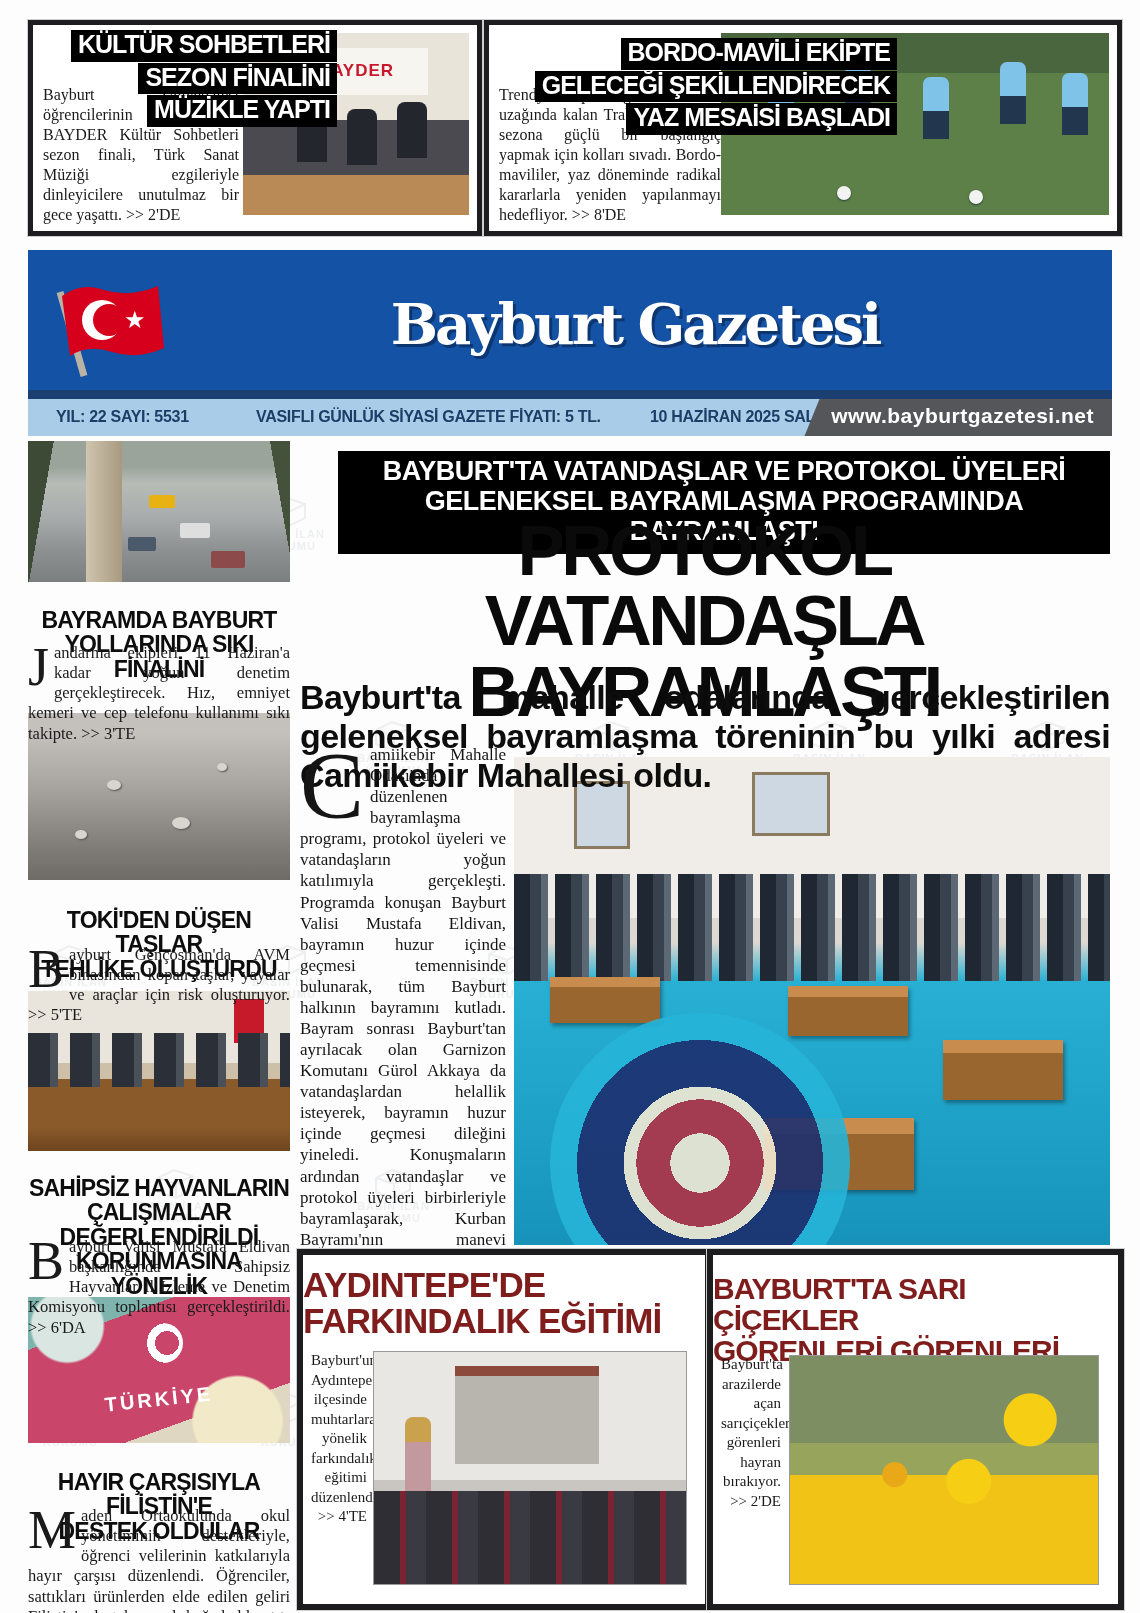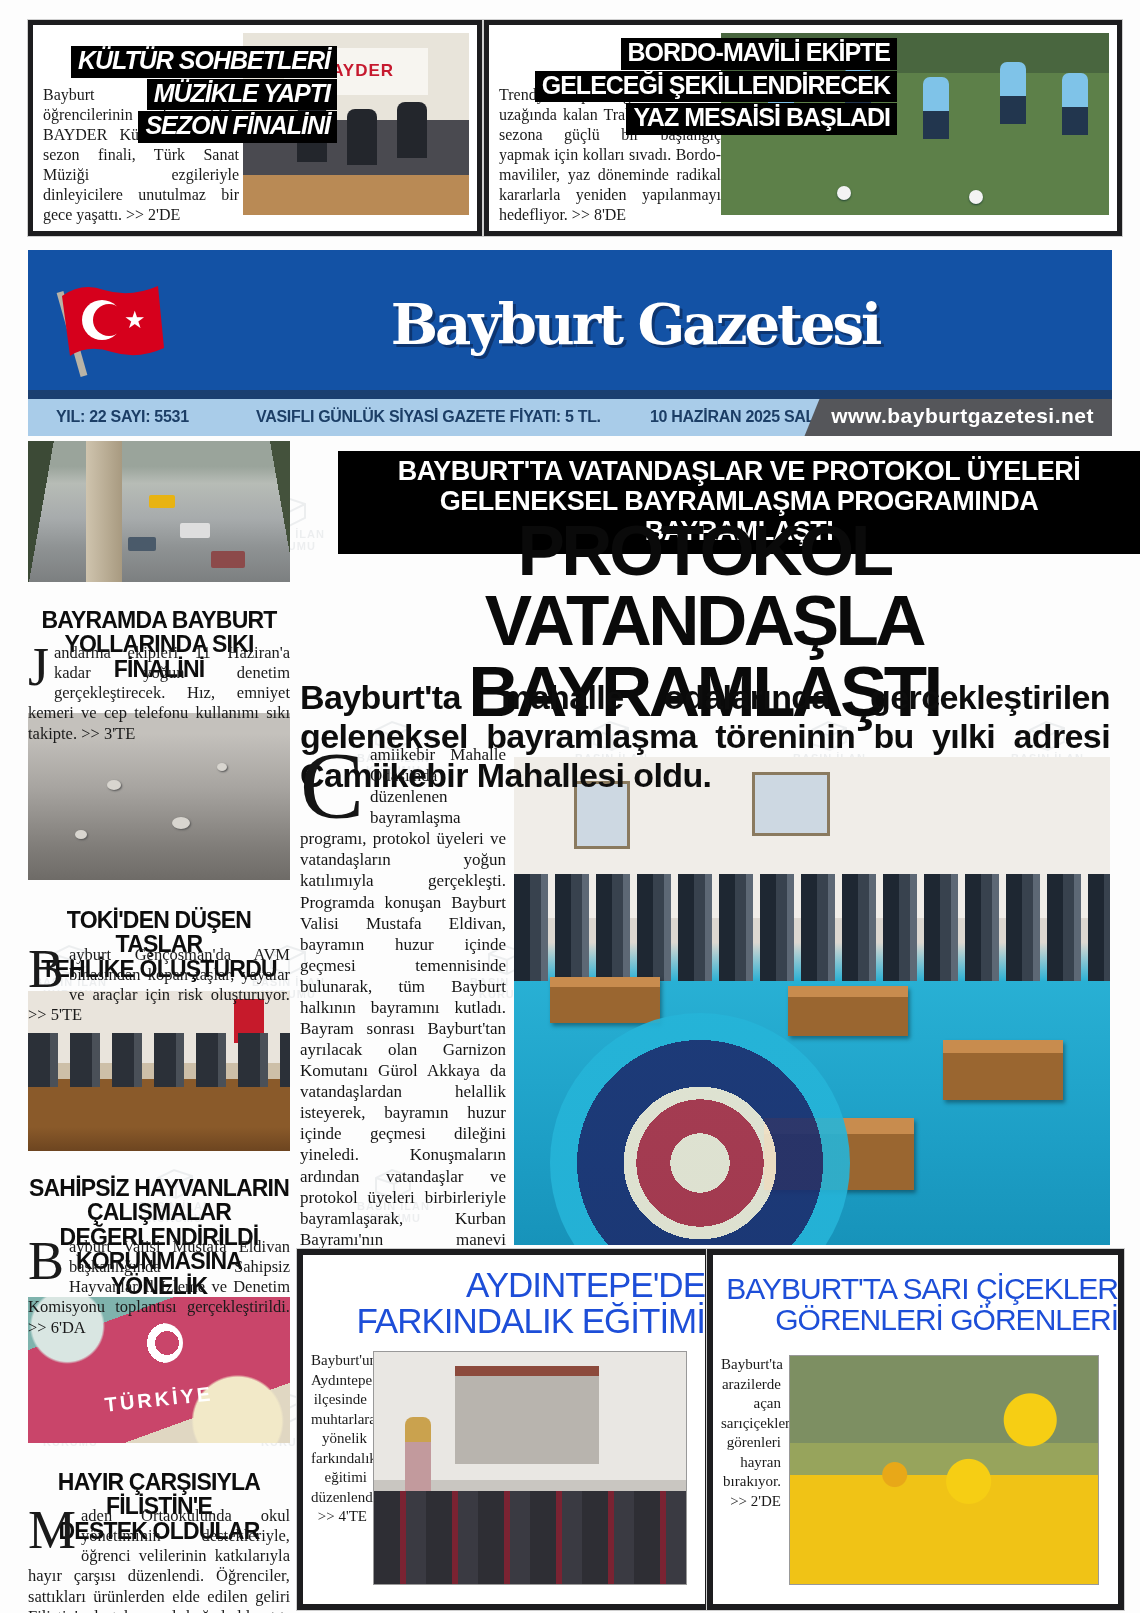--- a/index.html
+++ b/index.html
@@ -29,32 +29,32 @@
   .siteband{position:absolute;right:-30px;top:0;width:330px;height:37px;background:#55565a;transform:skewX(-22deg);}
   .sitetext{position:absolute;right:18px;top:5px;font-size:21px;font-weight:bold;color:#fff;letter-spacing:.5px;z-index:2;}
   
   .lhead{position:absolute;left:28px;width:262px;text-align:center;font-weight:bold;color:#0d0d0d;
          font-size:23px;letter-spacing:-0.8px;line-height:1.06;z-index:1;}
   .lbody{position:absolute;left:28px;width:262px;font-family:"Liberation Serif",serif;font-size:16.5px;
          line-height:1.22;text-align:justify;color:#1a1a1a;z-index:1;}
   .dropcap{float:left;font-family:"Liberation Serif",serif;font-size:54px;line-height:.8;padding:3px 5px 0 0;}
   
   .kicker{position:absolute;left:338px;top:451px;width:772px;background:#000;color:#fff;text-align:center;
-          padding:5px 15px 7px;z-index:1;}
+          padding:5px 0 7px;z-index:1;}
   .kicker div{font-size:27px;font-weight:bold;letter-spacing:-0.5px;line-height:1.12;}
   .mainhead{position:absolute;left:296px;top:516px;width:816px;text-align:center;font-weight:bold;color:#0a0a0a;
             font-size:71px;line-height:.99;letter-spacing:-3.5px;z-index:1;}
   .subhead{position:absolute;left:300px;top:678px;width:810px;font-size:34px;font-weight:bold;
            letter-spacing:-0.6px;line-height:1.14;text-align:justify;color:#0d0d0d;z-index:1;}
   .mainbody{position:absolute;left:300px;top:744px;width:206px;font-family:"Liberation Serif",serif;
             font-size:17px;line-height:1.24;text-align:justify;color:#151515;z-index:1;}
   .dropcap-big{float:left;font-family:"Liberation Serif",serif;font-size:96px;line-height:.78;padding:5px 6px 0 0;}
   .mainbody p{margin:0;}
   
-  .bhead{position:absolute;left:0;right:0;text-align:right;font-weight:normal;color:#1d4ed8;letter-spacing:-1px;line-height:1.04;}
+  .bhead{position:absolute;left:0;right:0;text-align:left;font-weight:bold;color:#7f1d1d;letter-spacing:-1px;line-height:1.04;}
   .btext{position:absolute;font-family:"Liberation Serif",serif;color:#1a1a1a;text-align:right;line-height:1.3;}
   
   .ph-street{background:
      linear-gradient(100deg,#3c4a36 0 9%,rgba(0,0,0,0) 9%),
      linear-gradient(260deg,#44523c 0 7%,rgba(0,0,0,0) 7%),
      linear-gradient(180deg,#9aa49b 0 18%,#b7bcb6 30%,#a7abac 55%,#8f9394 75%,#7c7f80 100%);}
   .ph-street .column{position:absolute;left:58px;top:0;width:36px;height:100%;background:linear-gradient(90deg,#cfc4ae,#a89a80);}
   .car{position:absolute;border-radius:2px;}
   .ph-stones{background:linear-gradient(180deg,#c4c1bc 0 12%,#a7a4a0 45%,#807d79 80%,#6e6b67 100%);}
   .stone{position:absolute;background:#d8d5cf;border-radius:50%;box-shadow:1px 1px 2px #555;}
@@ -351,24 +351,24 @@
       </div>
     </div>
 
   <article class="newsbox" style="left:28px;top:20px;width:444px;height:206px;">
     <div class="photo ph-bayder" style="right:8px;top:8px;width:226px;height:182px;">
       <div class="banner">BAYDER</div>
       <div class="fig" style="left:24%;top:40%;"></div>
       <div class="fig" style="left:46%;top:42%;"></div>
       <div class="fig" style="left:68%;top:38%;"></div>
     </div>
-    <div class="chipstack" style="left:4px;top:20px;width:300px;font-style:italic;">
+    <div class="chipstack" style="left:4px;top:4px;width:300px;">
       <div><span class="chip">KÜLTÜR SOHBETLERİ</span></div>
+      <div><span class="chip">SEZON FİNALİNİ</span></div>
       <div><span class="chip">MÜZİKLE YAPTI</span></div>
-      <div><span class="chip">SEZON FİNALİNİ</span></div>
     </div>
     <p class="boxbody" style="left:10px;bottom:6px;width:196px;margin:0;">Bayburt Üniversitesi öğrencilerinin sahne aldığı BAYDER Kültür Sohbetleri sezon finali, Türk Sanat Müziği ezgileriyle dinleyicilere unutulmaz bir gece yaşattı. &gt;&gt; 2'DE</p>
   </article>
 
   <article class="newsbox" style="left:484px;top:20px;width:628px;height:206px;">
     <div class="photo ph-trab" style="right:8px;top:8px;width:388px;height:182px;">
       <div class="pl" style="left:12%;top:22%;"></div>
       <div class="pl" style="left:32%;top:18%;"></div>
       <div class="pl" style="left:52%;top:24%;"></div>
       <div class="pl" style="left:72%;top:16%;"></div>

